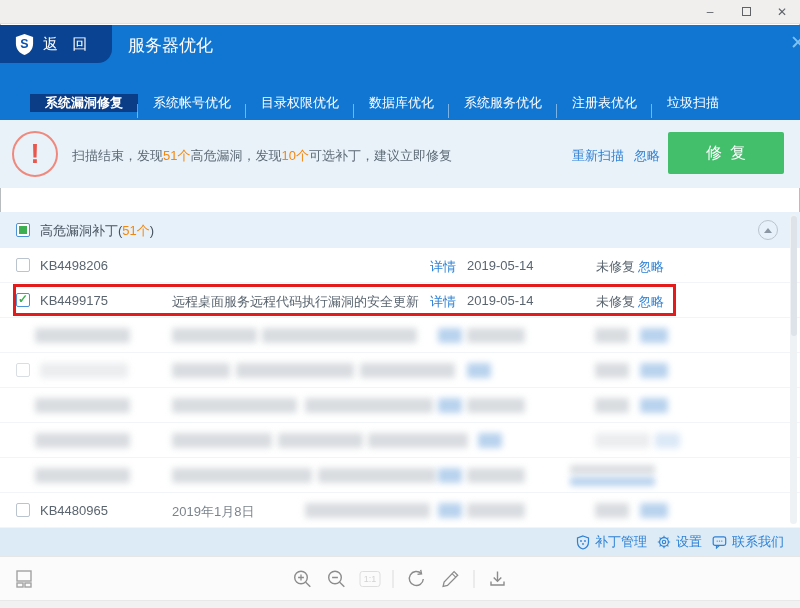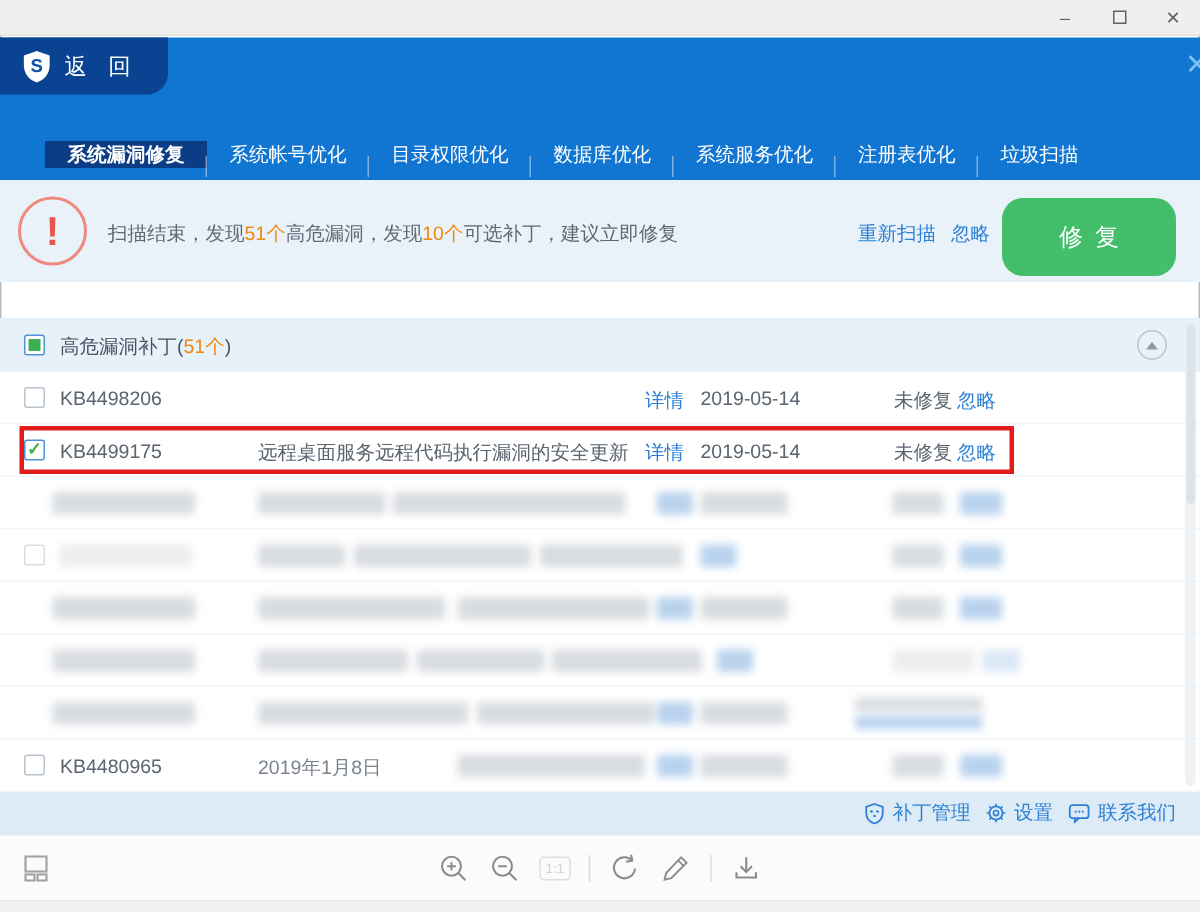--- a/index.html
+++ b/index.html
@@ -32,22 +32,22 @@
   
   .alertbar { position:absolute; top:120px; left:0; right:0; height:68px; background:#e9f2f9; }
   .alert-circle { position:absolute; left:12px; top:11px; width:46px; height:46px; border:2px solid #f0897d;
                   border-radius:50%; color:#e8564c; display:flex; align-items:center; justify-content:center;
                   font-size:27px; font-weight:bold; }
   .alert-text { position:absolute; left:72px; top:27px; font-size:13px; color:#5c6a76; }
   .alert-text .num { color:#f2870f; }
   .alert-links { position:absolute; right:140px; top:27px; display:flex; gap:10px;
                  color:#2e81d5; font-size:13px; }
   .alert-links span { cursor:pointer; }
-  .fix-btn { position:absolute; right:16px; top:12px; width:116px; height:52px; background:#43bf6c;
-             color:#fff; font-size:16px; border-radius:14px; display:flex; align-items:center;
+  .fix-btn { position:absolute; right:16px; top:12px; width:116px; height:42px; background:#43bf6c;
+             color:#fff; font-size:16px; border-radius:2px; display:flex; align-items:center;
              justify-content:center; letter-spacing:8px; padding-left:8px; cursor:pointer; }
 
   
   .thead { position:absolute; top:188px; left:0; right:0; height:24px; background:#eef2f6;
            font-size:12px; color:#8d99a5; }
   .thead span { position:absolute; top:5px; }
   .th-div { position:absolute; top:5px; width:1px; height:14px; background:#d9e0e6; }
 
   .grouprow { position:absolute; top:212px; left:0; right:0; height:36px; background:#e7f1fa; }
   .grouplabel { position:absolute; left:40px; top:10px; font-size:13px; color:#46525e; }
@@ -125,20 +125,21 @@
   </div>
 
   <div class="bluehead">
     <div class="backpill">
       <svg class="logo" width="21" height="23" viewBox="0 0 22 24">
         <path d="M11 1 L20 4.2 V11 C20 17 16.2 21.3 11 23 C5.8 21.3 2 17 2 11 V4.2 Z" fill="#ffffff"></path>
         <text x="11" y="16" text-anchor="middle" font-size="13" font-weight="bold" fill="#0b52ac">S</text>
       </svg>
       <span class="backlabel">返 回</span>
     </div>
+    <div class="apptitle">服务器优化</div>
     <span class="inner-close">✕</span>
 
     <div class="tabs">
       <div class="tab active sep">
           <span>系统漏洞修复</span>
         </div>
       <div class="tab sep">
           <span>系统帐号优化</span>
         </div>
       <div class="tab sep">

